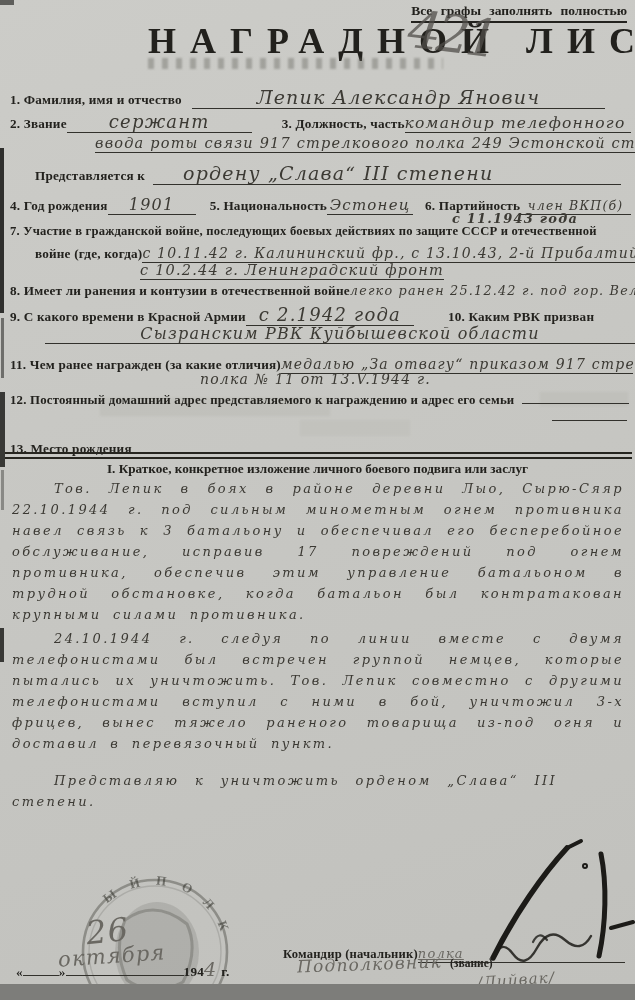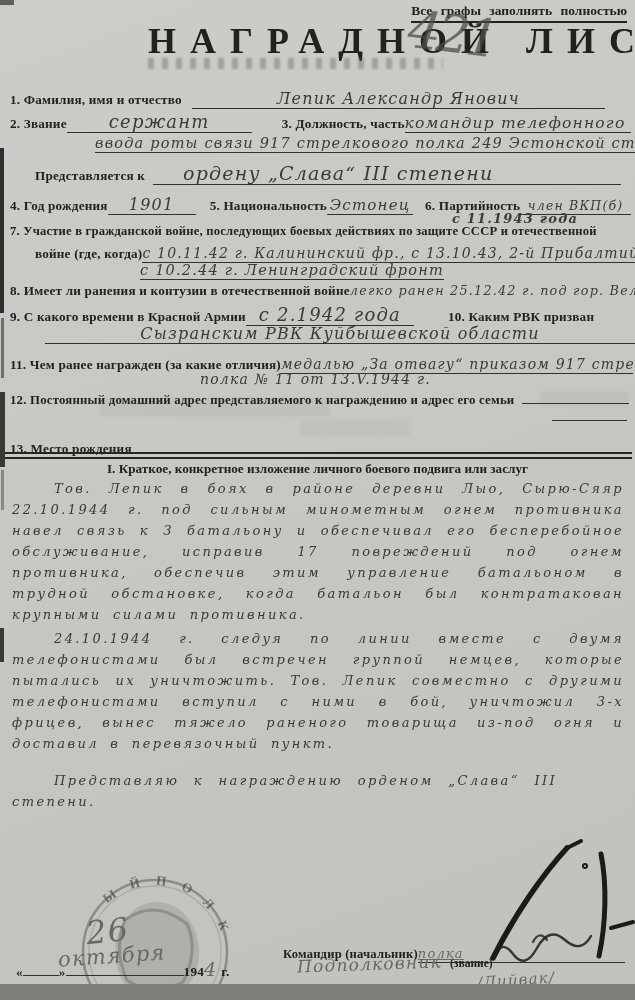--- a/index.html
+++ b/index.html
@@ -48,21 +48,21 @@
   <div class="abs smudge" style="left:300px;top:420px;width:110px;height:16px;opacity:.7;"></div>
 
   <div class="abs instr" style="right:8px;top:3px;">Все графы заполнять полностью</div>
   <div class="abs title" style="left:148px;top:20px;">НАГРАДНОЙ ЛИСТ</div>
   <div class="abs pencil-num" style="left:408px;top:4px;">421</div>
   <div class="abs faintband" style="left:148px;top:58px;width:295px;height:11px;"></div>
 
   <div class="row" style="left:10px;right:30px;top:80px;">
     <span class="pl noshrink" style="padding-top:12px;">1. Фамилия, имя и отчество</span>
     <span class="cell grow" style="margin-left:10px;text-align:center;">
-      <span class="hw" style="font-size:16px;">Лепик Александр Янович</span>
+      <span class="hw" style="font-size:19px;">Лепик Александр Янович</span>
     </span>
   </div>
 
   <div class="row" style="left:10px;right:4px;top:108px;">
     <span class="pl noshrink" style="padding-top:8px;">2. Звание</span>
     <span class="cell noshrink" style="width:185px;text-align:center;">
       <span class="hw" style="font-size:18px;">сержант</span>
     </span>
     <span class="pl noshrink" style="margin-left:30px;padding-top:8px;">3. Должность, часть</span>
     <span class="cell grow">
@@ -157,21 +157,21 @@
     <span class="pl noshrink" style="padding-top:5px;">13. Место рождения</span>
     <span class="cell grow" style="margin-left:8px;"></span>
   </div>
   <div class="abs dblrule" style="left:5px;right:3px;top:452px;"></div>
 
   <div class="row" style="left:0;right:0;top:461px;justify-content:center;">
     <span class="heading1">I. Краткое, конкретное изложение личного боевого подвига или заслуг</span>
   </div>
   <div class="abs cit" style="left:12px;width:612px;top:478px;">Тов. Лепик в боях в районе деревни Лыо, Сырю-Сяяр 22.10.1944 г. под сильным минометным огнем противника навел связь к 3 батальону и обеспечивал его бесперебойное обслуживание, исправив 17 повреждений под огнем противника, обеспечив этим управление батальоном в трудной обстановке, когда батальон был контратакован крупными силами противника.</div>
   <div class="abs cit" style="left:12px;width:612px;top:628px;">24.10.1944 г. следуя по линии вместе с двумя телефонистами был встречен группой немцев, которые пытались их уничтожить. Тов. Лепик совместно с другими телефонистами вступил с ними в бой, уничтожил 3-х фрицев, вынес тяжело раненого товарища из-под огня и доставил в перевязочный пункт.</div>
-  <div class="abs cit" style="left:12px;width:545px;top:770px;">Представляю к награждению орденом „Слава“ III степени.</div>
+  <div class="abs cit" style="left:12px;width:545px;top:770px;">Представляю к уничтожить орденом „Слава“ III степени.</div>
 
   <svg class="abs" style="left:55px;top:860px;" width="195" height="140" viewBox="0 0 195 140">
     <defs>
       <path id="arcTop" d="M 30 95 A 70 70 0 1 1 170 95"></path>
       <path id="arcBot" d="M 38 120 A 66 66 0 0 0 168 105"></path>
     </defs>
     <circle cx="100" cy="92" r="72" fill="none" stroke="rgba(66,66,60,.42)" stroke-width="2.6"></circle>
     <circle cx="100" cy="92" r="66" fill="none" stroke="rgba(66,66,60,.18)" stroke-width="1.4"></circle>
     <ellipse cx="102" cy="92" rx="42" ry="50" fill="rgba(72,72,66,.16)"></ellipse>
     <path d="M70 60 q30 -22 62 4 q12 26 -4 58 q-30 16 -56 -2 q-14 -30 -2 -60" fill="none" stroke="rgba(72,72,66,.30)" stroke-width="3"></path>

